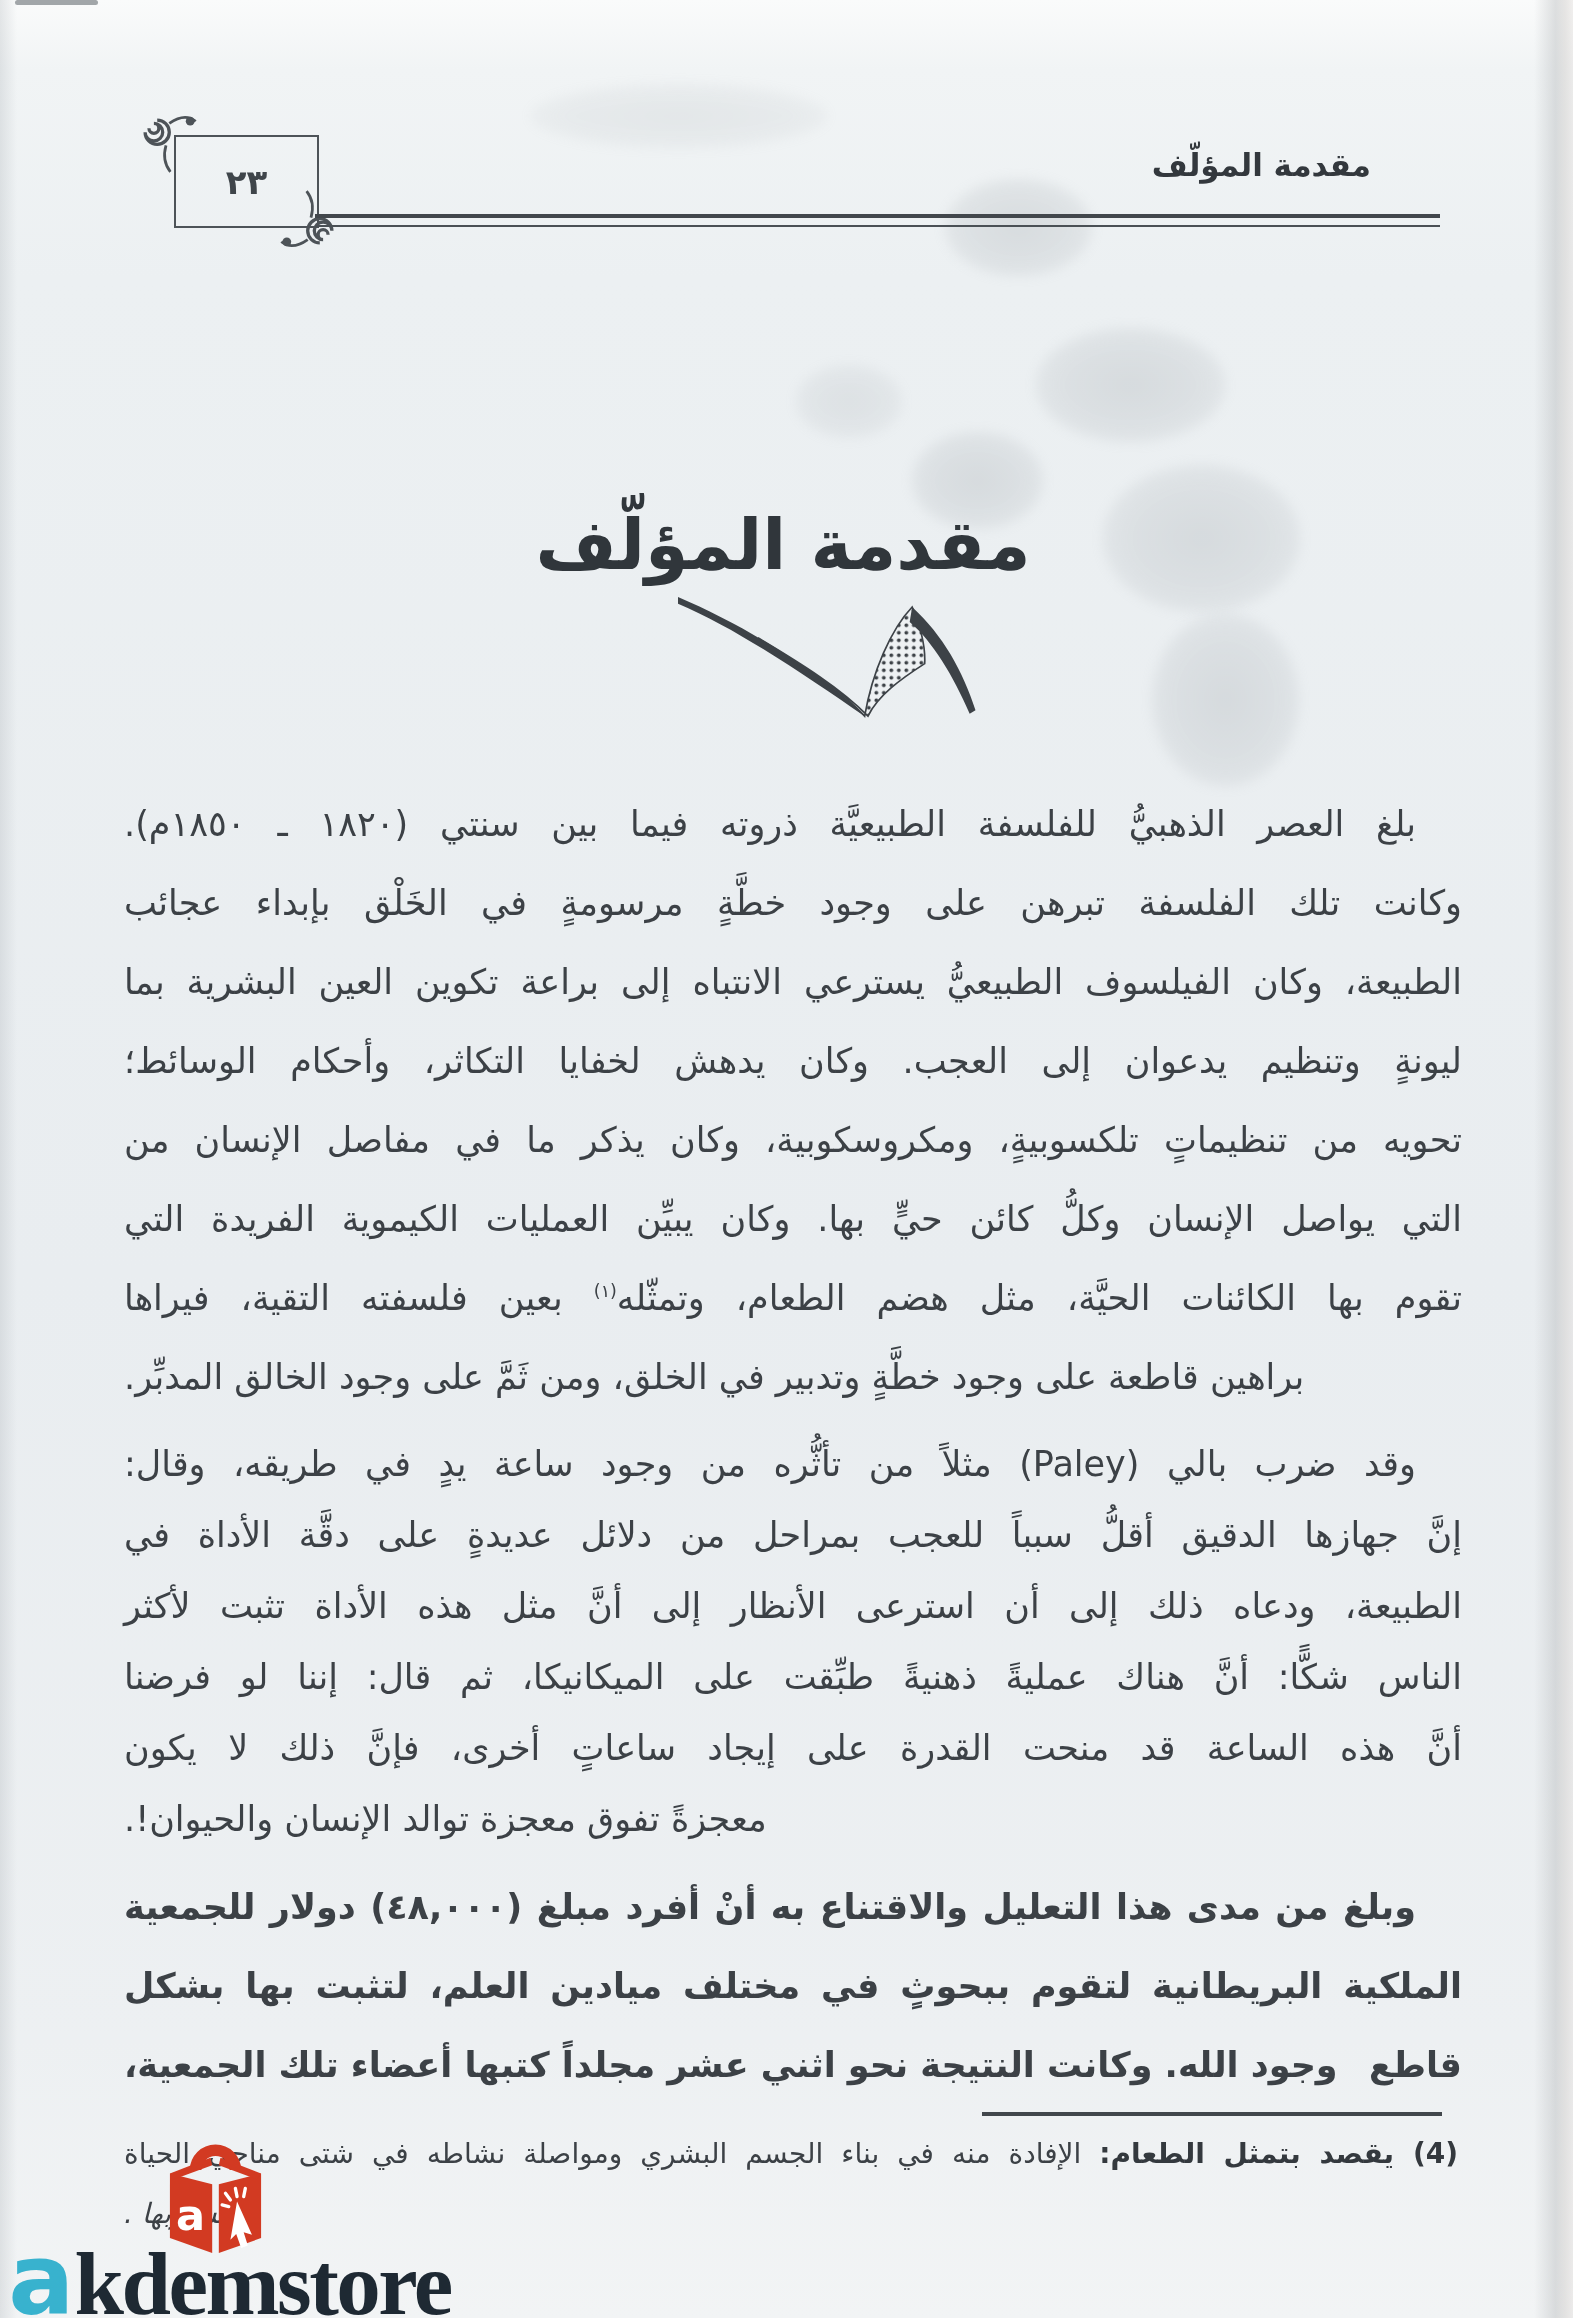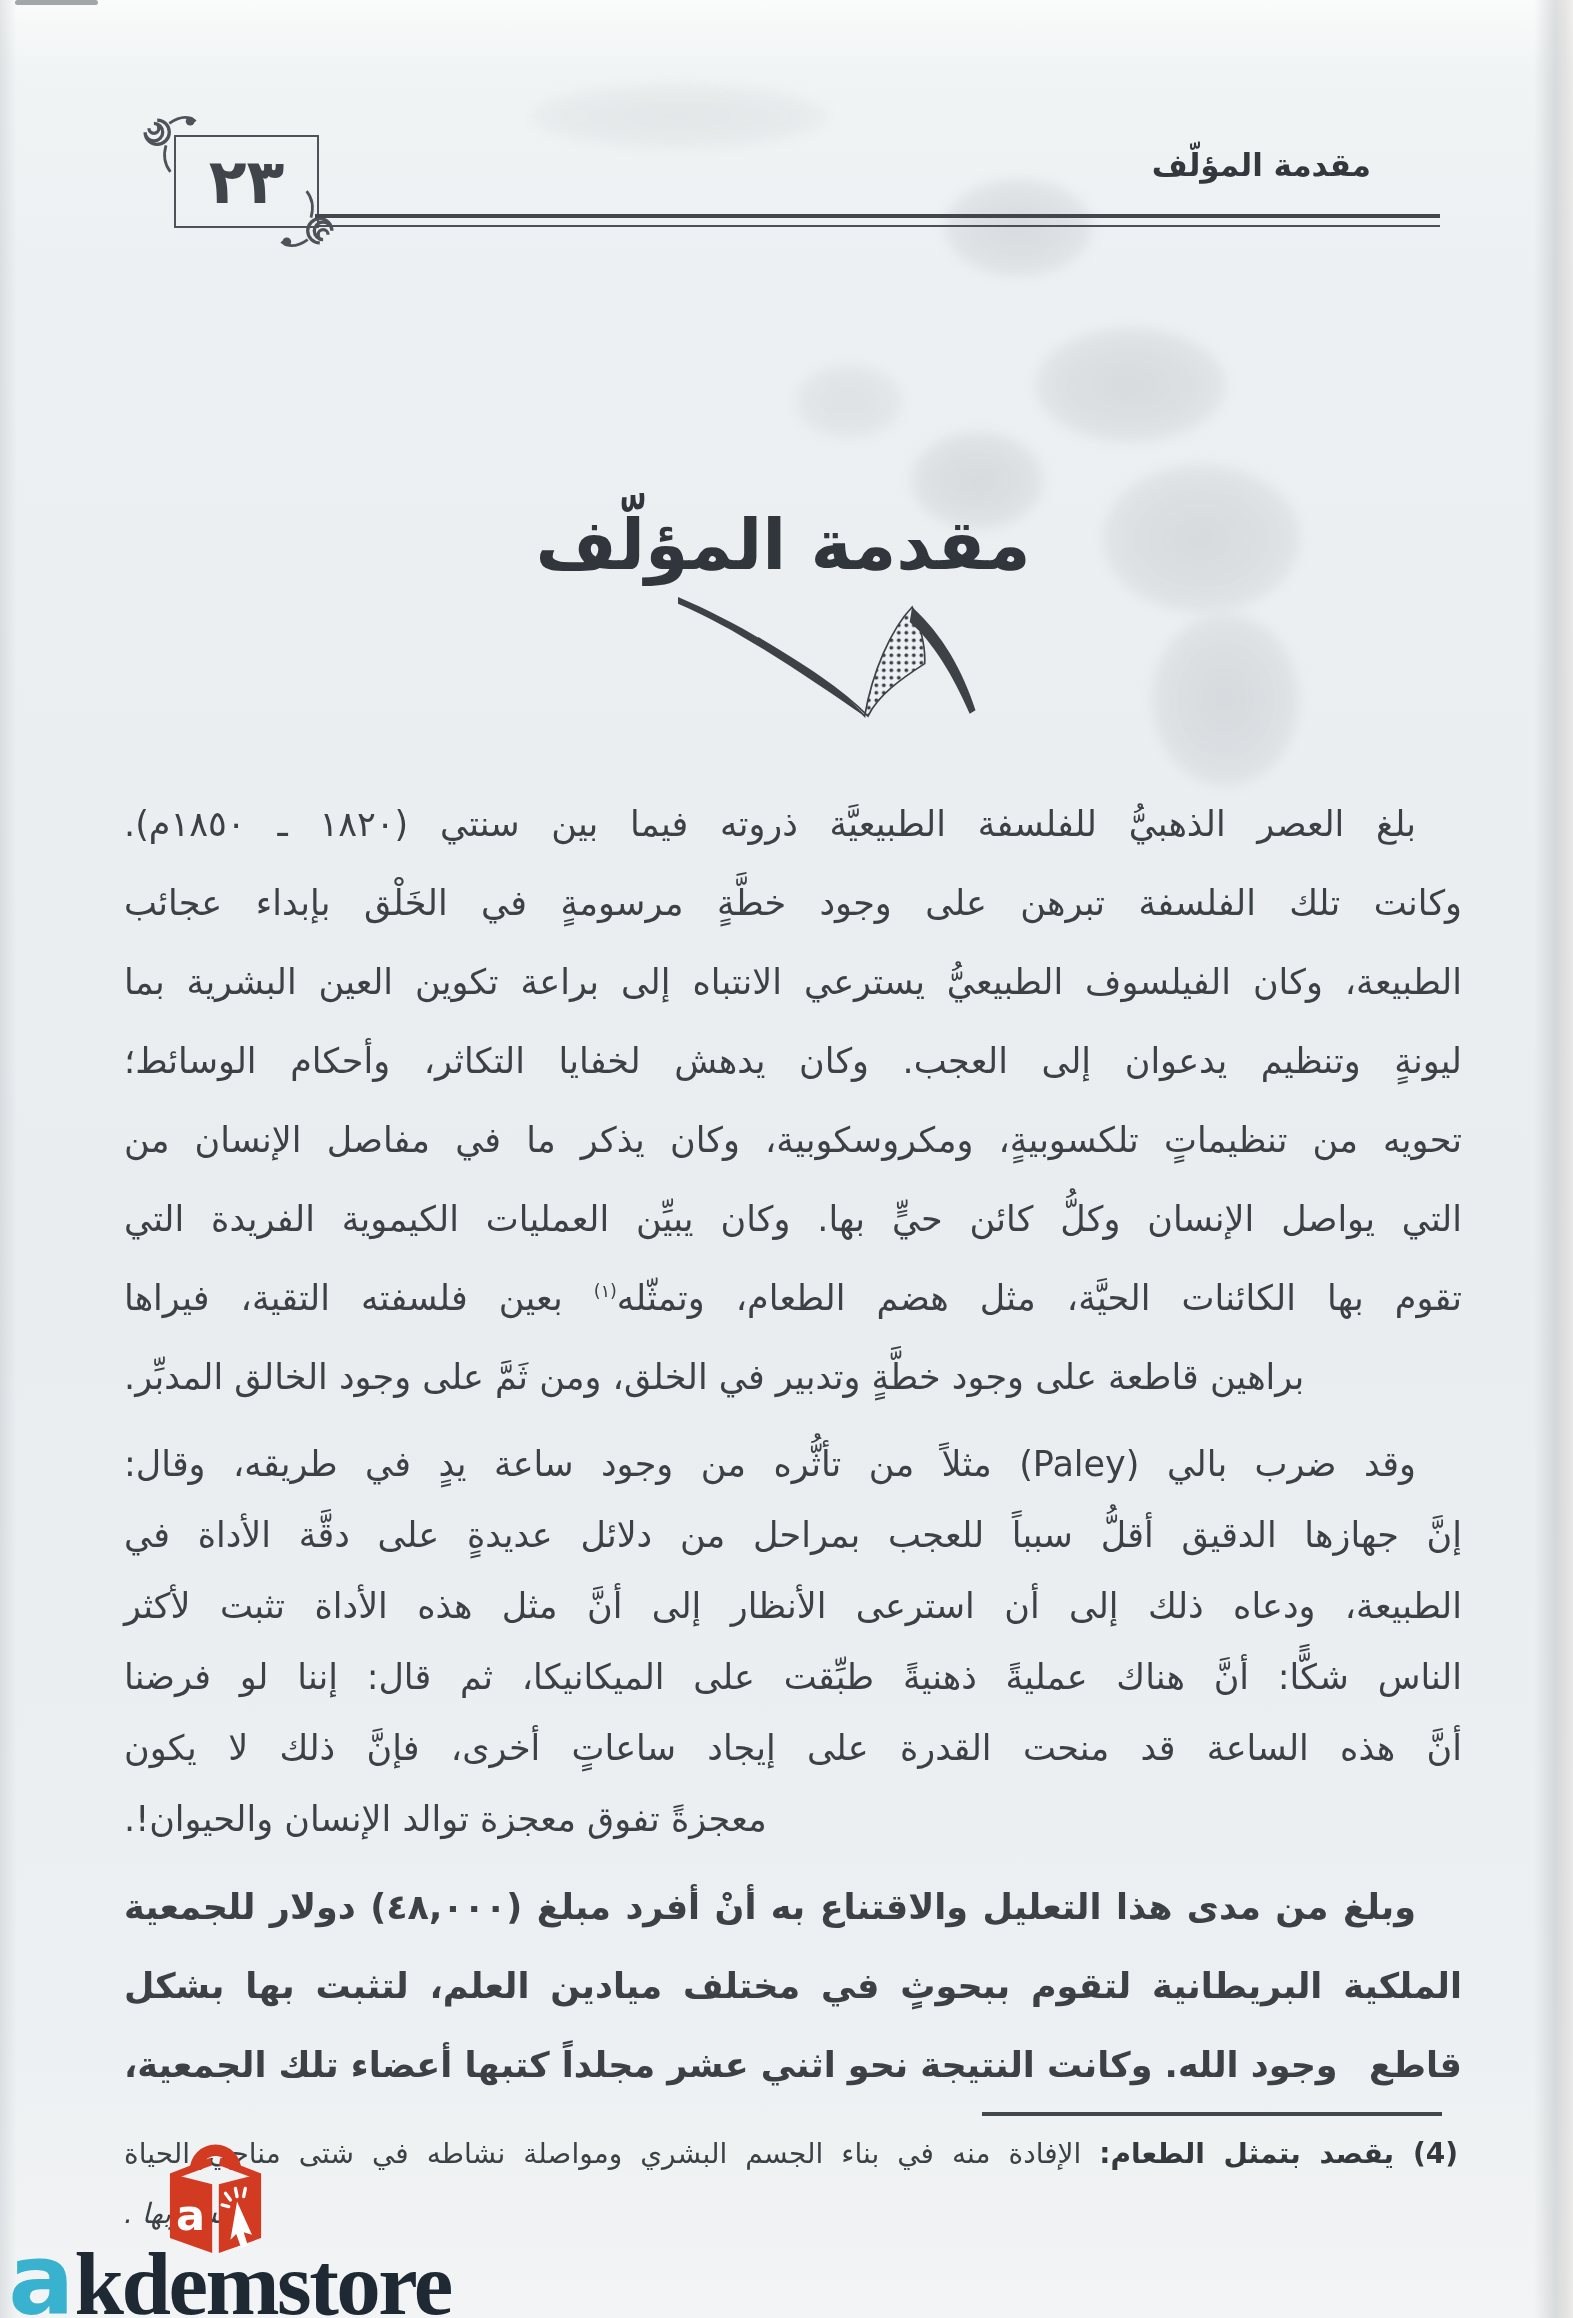--- a/index.html
+++ b/index.html
@@ -14,21 +14,21 @@
     background:linear-gradient(90deg,rgba(201,204,206,0) 0%,rgba(185,188,190,.45) 55%,rgba(214,211,209,.55) 80%,rgba(228,222,219,.4) 100%);}
   .edge-left{position:absolute;top:0;left:0;width:16.6px;height:100%;
     background:linear-gradient(90deg,rgba(170,176,181,.28),rgba(170,176,181,0));}
   .top-mark{position:absolute;left:15px;top:0;width:83px;height:5px;background:#5a6066;opacity:.55;border-radius:2.5px;}
   
   .ghost{position:absolute;filter:blur(5.8px);opacity:.22;border-radius:50%;
     background:radial-gradient(ellipse at center,#8d949a 0%,#aab0b5 55%,rgba(170,176,181,0) 100%);}
   
   .pagenum-box{position:absolute;left:174px;top:135px;width:141px;height:89px;
     border:2.5px solid #4d5358;display:flex;align-items:center;justify-content:center;}
-  .pagenum{font-size:62px;font-weight:bold;color:#3f454a;line-height:1;text-align:right;}
+  .pagenum{font-size:34px;font-weight:bold;color:#3f454a;line-height:1;text-align:right;}
   .corner-orn{position:absolute;width:66px;height:66px;}
   .orn-tl{left:133px;top:108px;}
   .orn-br{left:278px;top:189px;transform:rotate(180deg);}
   .header-label{position:absolute;right:202px;top:147px;font-size:31px;font-weight:bold;color:#33383d;direction:rtl;}
   .header-rule{position:absolute;left:315px;top:214px;width:1125px;height:6.6px;
     border-top:4.1px solid #42474c;border-bottom:2.5px solid #4a5055;}
   
   .title{position:absolute;left:0;top:504px;width:1566px;text-align:center;
     font-size:70px;font-weight:bold;color:var(--ink-dark,#30363b);direction:rtl;letter-spacing:0.8px;}
   .swoosh{position:absolute;left:678px;top:590px;width:300px;height:129px;}

